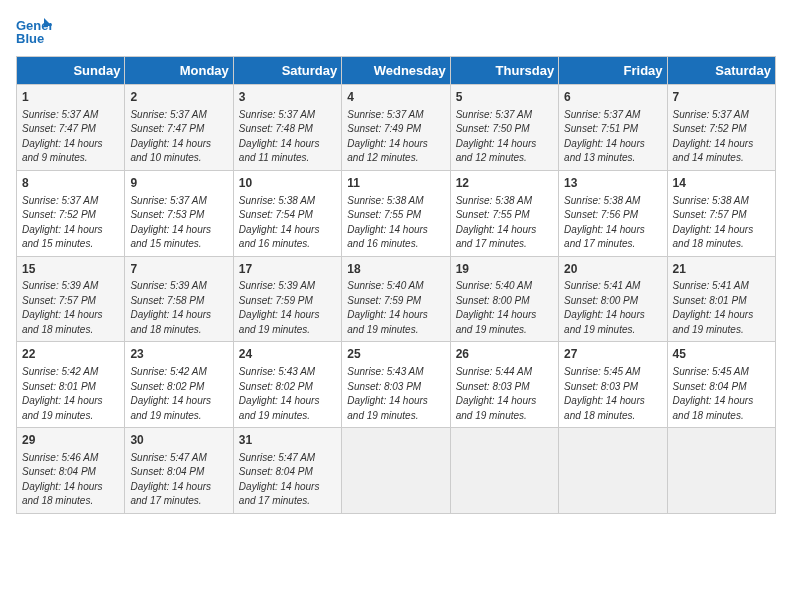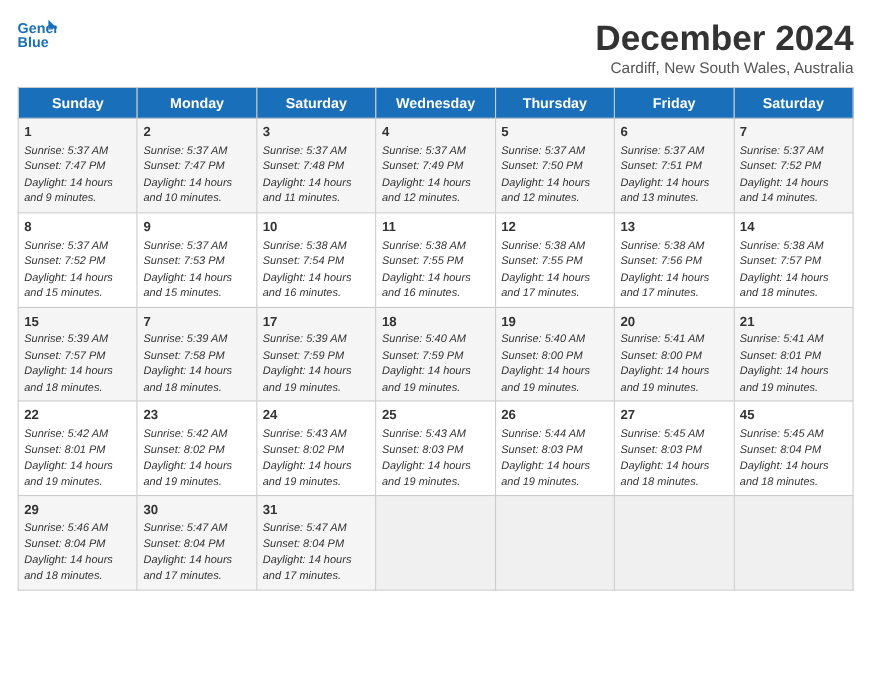--- a/index.html
+++ b/index.html
@@ -39,21 +39,21 @@
     }
     table {
       width: 100%;
       border-collapse: collapse;
       font-size: 11px;
     }
     thead tr th {
       background: #1a6fba;
       color: #fff;
       padding: 6px 4px;
-      text-align: center;
+      text-align: right;
       font-size: 13px;
       font-weight: bold;
       border: 1px solid #ccc;
     }
     tbody tr td {
       border: 1px solid #ccc;
       vertical-align: top;
       padding: 4px 5px;
       width: 14.28%;
       min-height: 80px;
@@ -86,24 +86,20 @@
 </head>
 <body>
 
 <div class="header-area">
   <div class="logo">
     <svg class="logo-icon" viewBox="0 0 36 30">
       <text x="0" y="14" font-size="13" font-weight="bold" fill="#1a6fba">General</text>
       <text x="0" y="27" font-size="13" font-weight="bold" fill="#1a6fba">Blue</text>
       <polygon points="28,2 36,10 28,10" fill="#1a6fba"></polygon>
     </svg>
-  </div>
-  <div class="title-area">
-    <div class="calendar-title">December 2024</div>
-    <div class="calendar-subtitle">Cardiff, New South Wales, Australia</div>
   </div>
 </div>
 
 <table>
   <thead>
     <tr>
       <th>Sunday</th>
       <th>Monday</th>
       <th>Saturday</th>
       <th>Wednesday</th>

